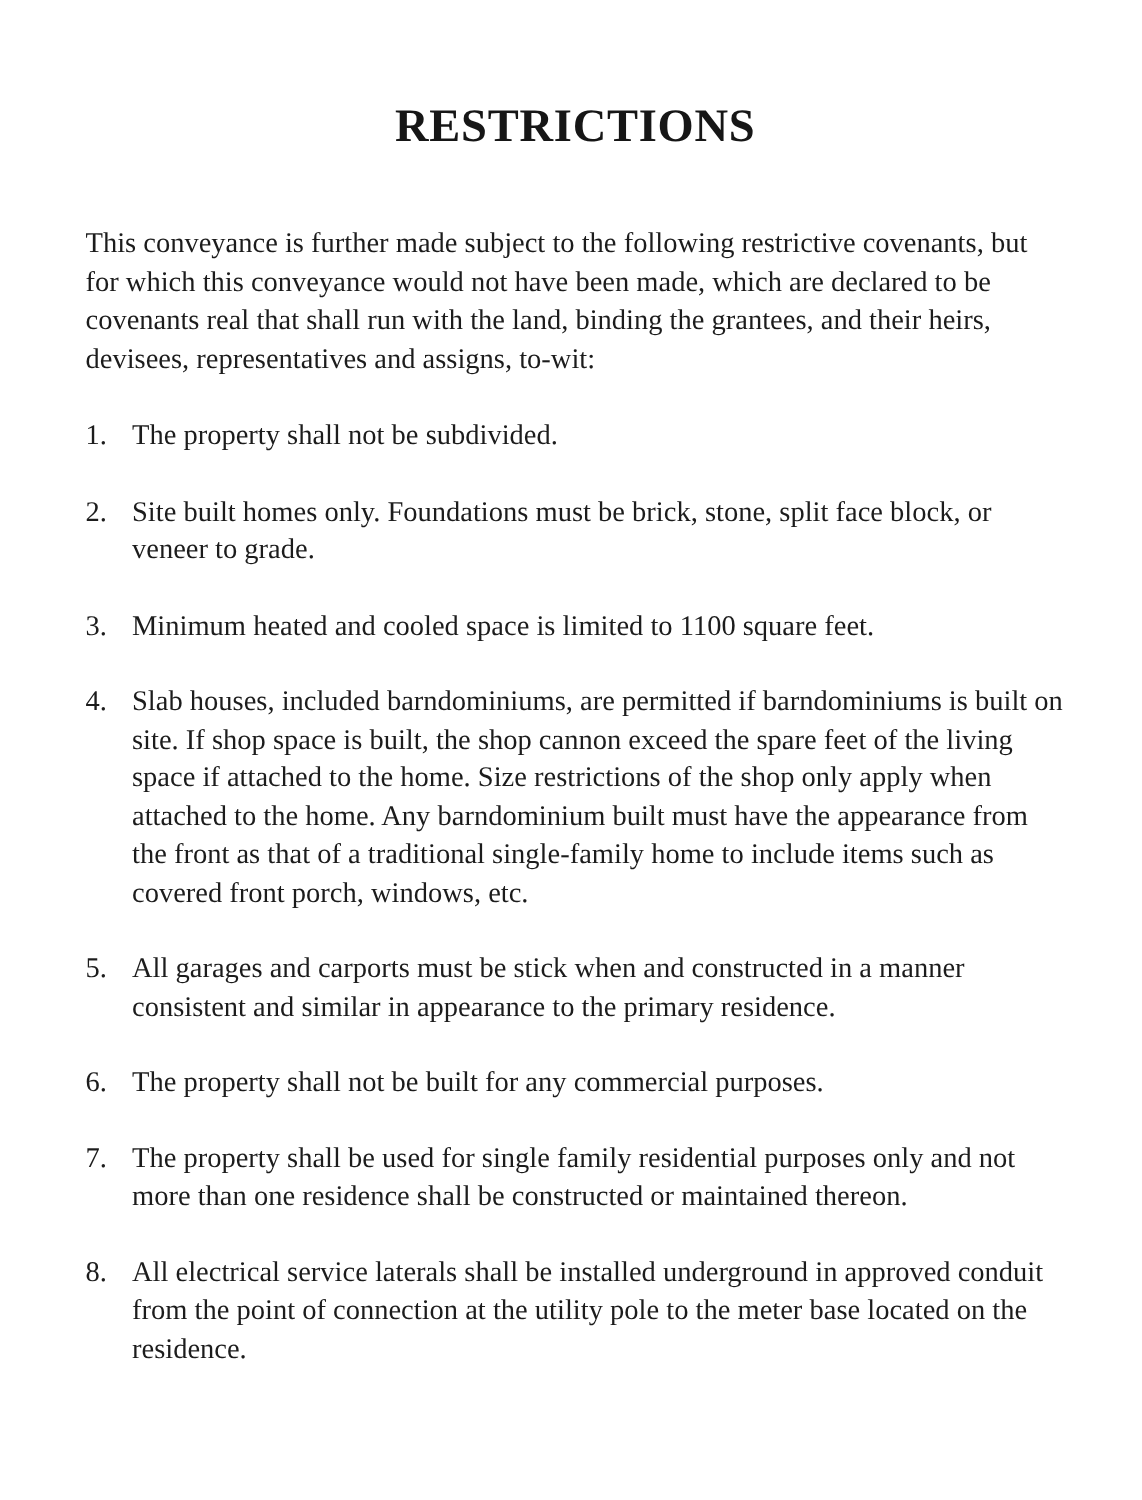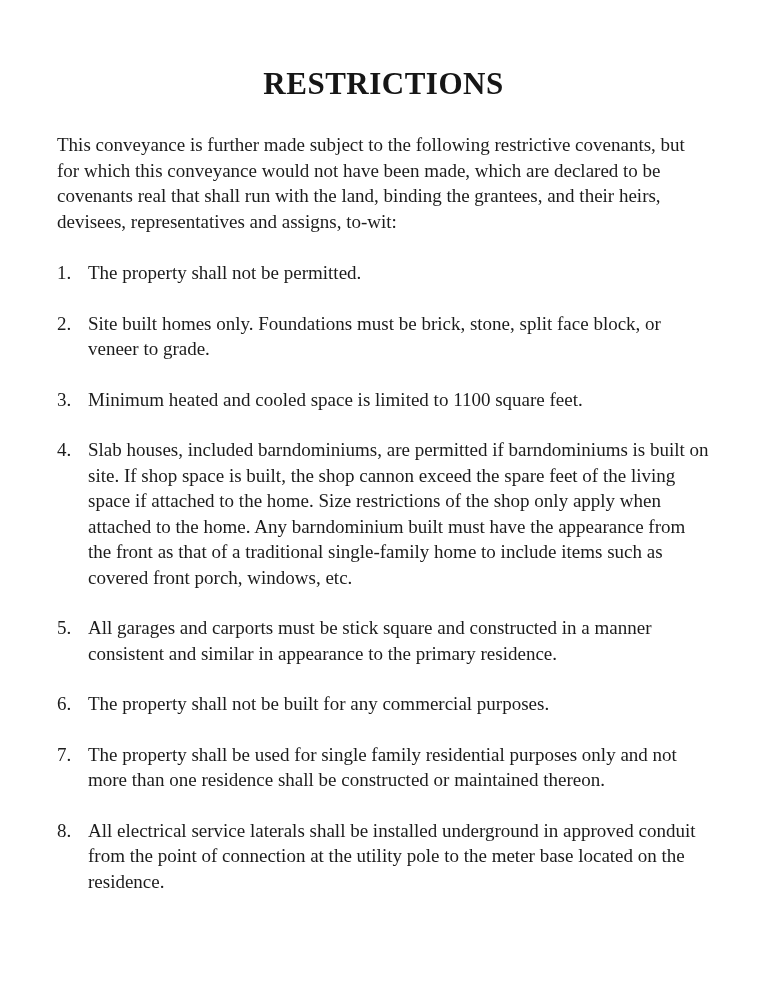--- a/index.html
+++ b/index.html
@@ -21,21 +21,21 @@
   .doc-title {
     margin: 0;
     text-align: center;
     font-size: 31px;
     font-weight: 700;
     letter-spacing: 0.5px;
     line-height: 40px;
     color: #161616;
   }
   .intro {
-    margin: 28px 0 0 0;
+    margin: 46px 0 0 0;
     font-size: 19px;
     line-height: 25.5px;
     text-align: left;
   }
   .covenant-list {
     margin-top: 26px;
   }
   .covenant-item {
     display: flex;
     align-items: flex-start;
@@ -58,41 +58,41 @@
 <div class="page">
 
   <h1 class="doc-title">RESTRICTIONS</h1>
 
   <p class="intro">This conveyance is further made subject to the following restrictive covenants, but for which this conveyance would not have been made, which are declared to be covenants real that shall run with the land, binding the grantees, and their heirs, devisees, representatives and assigns, to-wit:</p>
 
   <div class="covenant-list">
 
     <div class="covenant-item">
       <span class="covenant-number">1.</span>
-      <div class="covenant-text">The property shall not be permitted.</div>
+      <div class="covenant-text">The property shall not be subdivided.</div>
     </div>
 
     <div class="covenant-item">
       <span class="covenant-number">2.</span>
       <div class="covenant-text">Site built homes only. Foundations must be brick, stone, split face block, or veneer to grade.</div>
     </div>
 
     <div class="covenant-item">
       <span class="covenant-number">3.</span>
       <div class="covenant-text">Minimum heated and cooled space is limited to 1100 square feet.</div>
     </div>
 
     <div class="covenant-item">
       <span class="covenant-number">4.</span>
       <div class="covenant-text">Slab houses, included barndominiums, are permitted if barndominiums is built on site. If shop space is built, the shop cannon exceed the spare feet of the living space if attached to the home. Size restrictions of the shop only apply when attached to the home. Any barndominium built must have the appearance from the front as that of a traditional single-family home to include items such as covered front porch, windows, etc.</div>
     </div>
 
     <div class="covenant-item">
       <span class="covenant-number">5.</span>
-      <div class="covenant-text">All garages and carports must be stick square and constructed in a manner consistent and similar in appearance to the primary residence.</div>
+      <div class="covenant-text">All garages and carports must be stick when and constructed in a manner consistent and similar in appearance to the primary residence.</div>
     </div>
 
     <div class="covenant-item">
       <span class="covenant-number">6.</span>
       <div class="covenant-text">The property shall not be built for any commercial purposes.</div>
     </div>
 
     <div class="covenant-item">
       <span class="covenant-number">7.</span>
       <div class="covenant-text">The property shall be used for single family residential purposes only and not more than one residence shall be constructed or maintained thereon.</div>

